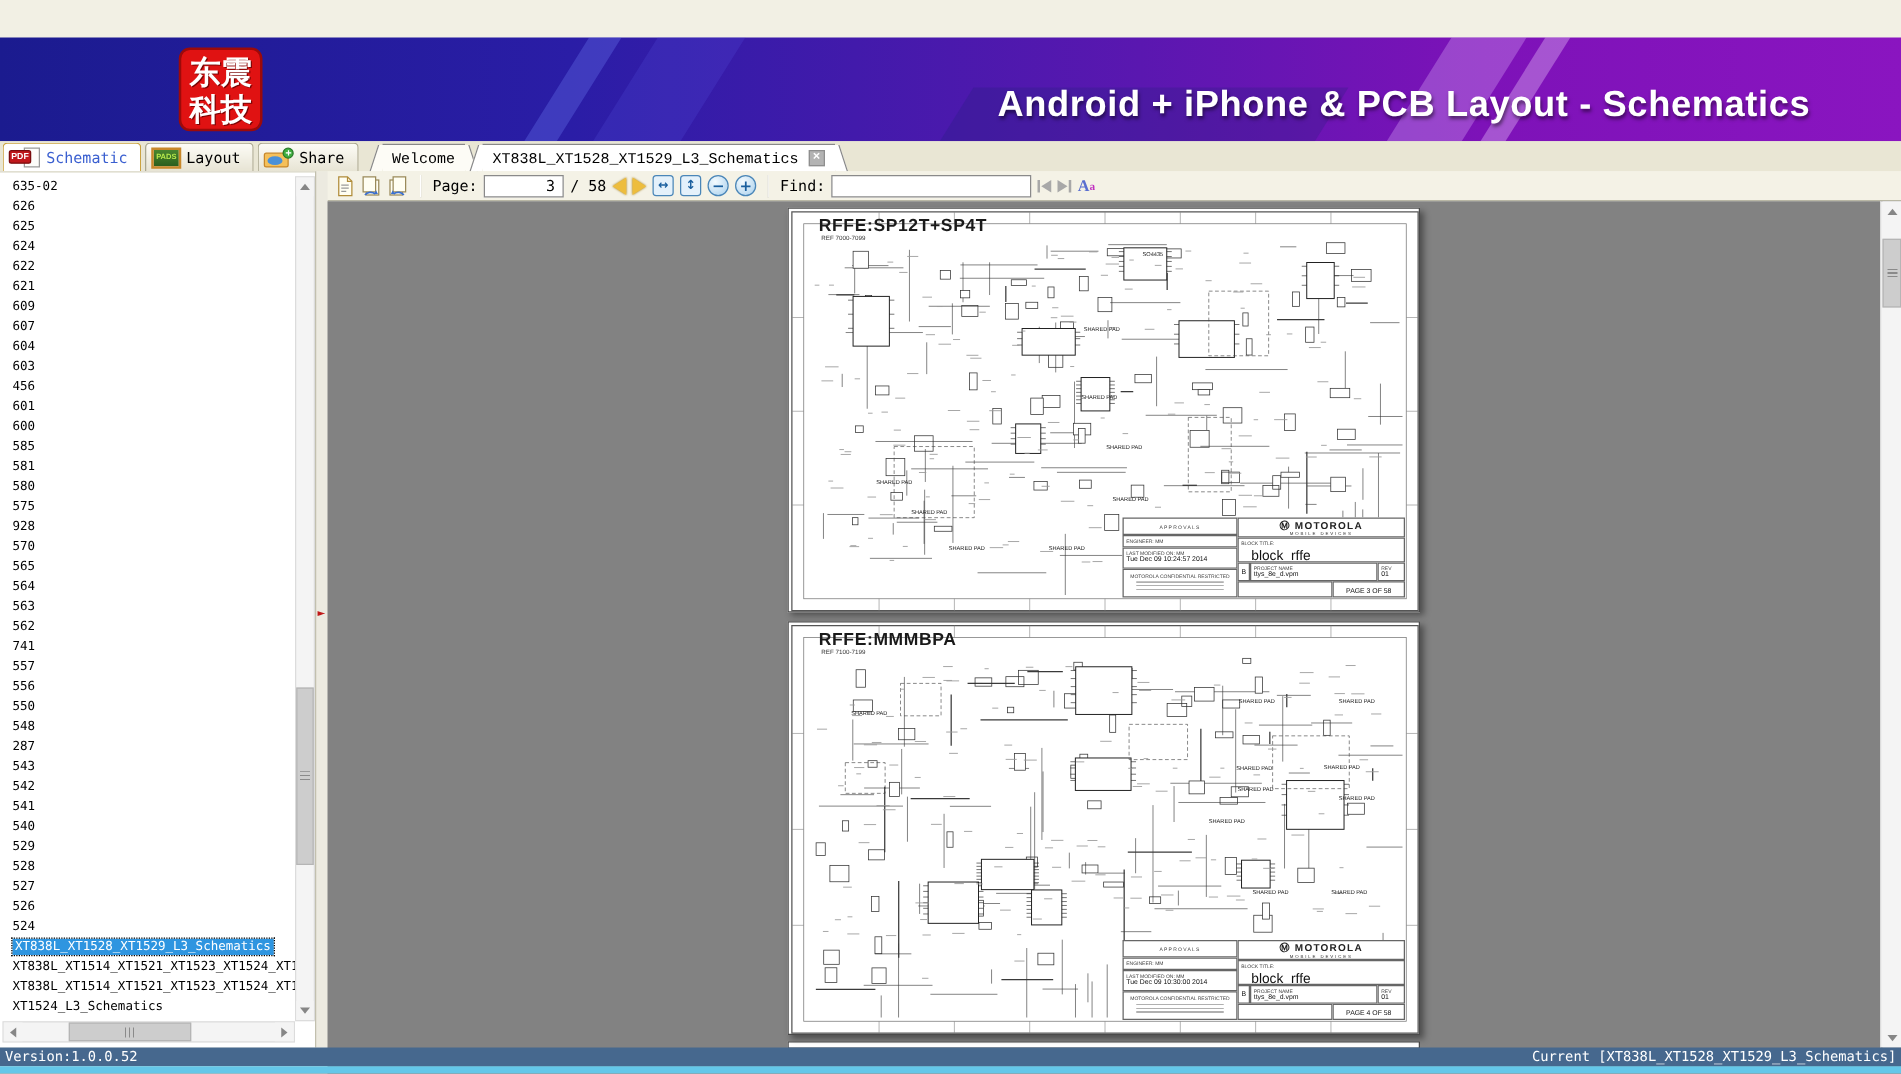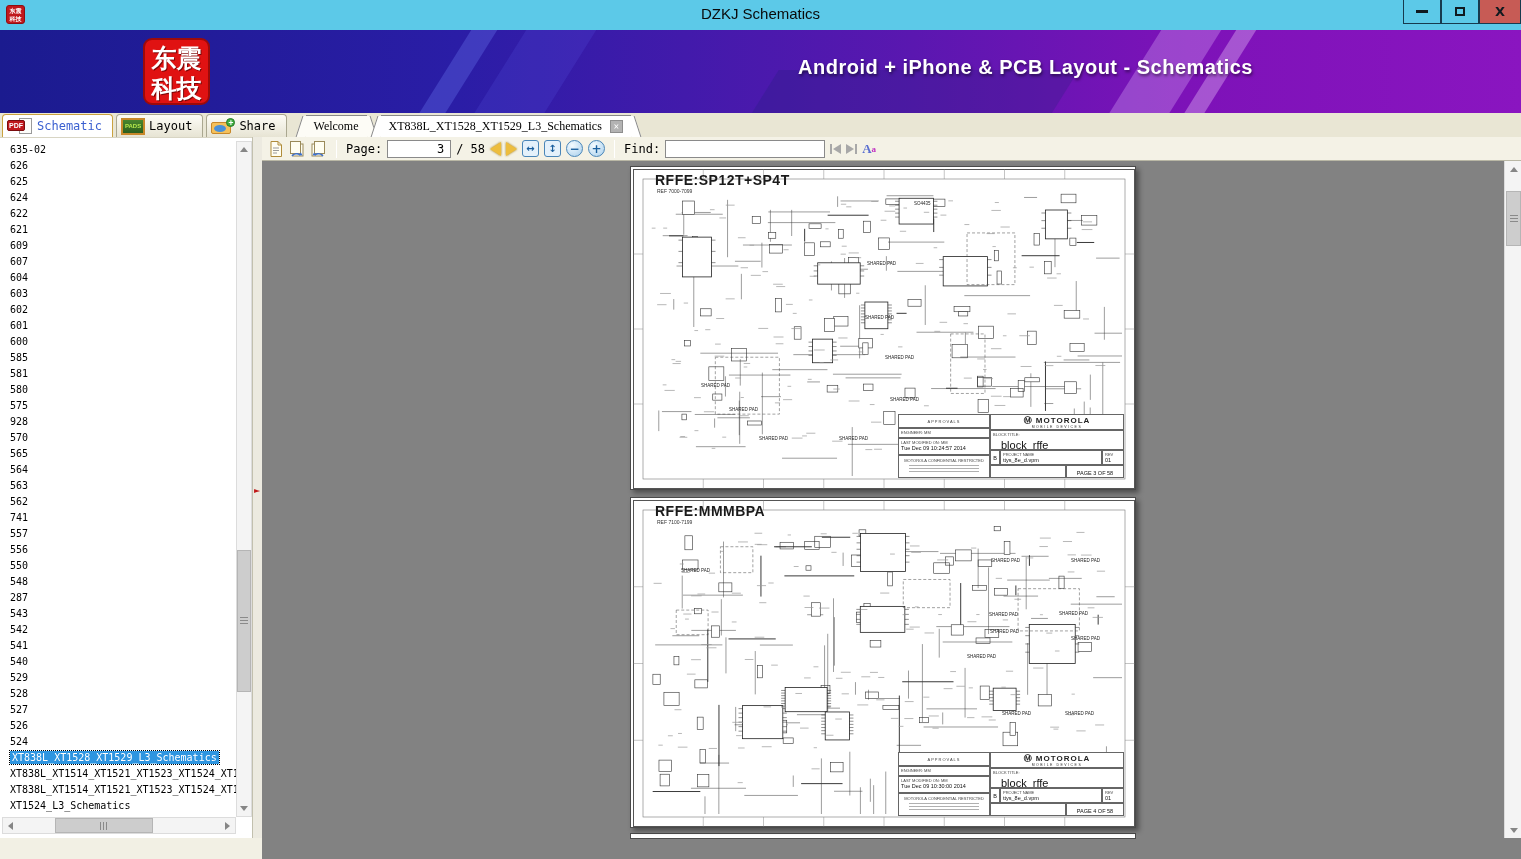--- a/index.html
+++ b/index.html
@@ -22,29 +22,29 @@
   .banner{position:absolute;left:0;top:30px;width:1521px;height:83px;overflow:hidden;
     background:linear-gradient(90deg,#1b1b8f 0%,#2a1da6 30%,#5a17b0 60%,#7d12b8 78%,#8a15c0 100%)}
   .streak{position:absolute;background:rgba(255,255,255,.10);transform:skewX(-32deg)}
   .s1{left:440px;top:-20px;width:26px;height:140px;background:rgba(120,140,255,.28)}
   .s2{left:495px;top:-20px;width:70px;height:140px;background:rgba(90,90,230,.20)}
   .s3{left:1130px;top:-30px;width:60px;height:160px;background:rgba(230,190,255,.30)}
   .s4{left:1205px;top:-30px;width:20px;height:160px;background:rgba(240,210,255,.35)}
   .s5{left:760px;top:40px;width:300px;height:60px;background:rgba(30,30,120,.25)}
   .banner-logo{position:absolute;left:143px;top:8px;width:67px;height:67px;background:#e01212;border:2px solid #9c0a0a;border-radius:9px;color:#fff;font-weight:bold;font-size:25px;line-height:30px;text-align:center;padding-top:3px;text-shadow:1px 1px 0 #7a0505;overflow:hidden}
   .banner-appname{position:absolute;left:230px;top:22px;font-size:40px;font-weight:bold;color:#fff;letter-spacing:1px;text-shadow:2px 2px 3px rgba(0,0,0,.55);font-family:"DejaVu Sans",sans-serif}
-  .banner-subtitle{position:absolute;left:798px;top:26px;font-size:20px;font-weight:600;color:#fff;letter-spacing:.5px;text-shadow:1px 2px 3px rgba(0,0,0,.5)}
+  .banner-subtitle{position:absolute;left:798px;top:38px;font-size:29px;font-weight:600;color:#fff;letter-spacing:.5px;text-shadow:1px 2px 3px rgba(0,0,0,.5)}
 
   
   .tabrow{position:absolute;left:0;top:113px;width:1521px;height:24px;background:#e9e6d4;display:flex;align-items:flex-end;padding-left:2px}
   .tooltab{height:23px;display:flex;align-items:center;gap:4px;padding:0 10px 0 4px;margin-right:3px;border:1px solid #aaa790;border-bottom:none;border-radius:4px 4px 0 0;background:linear-gradient(#fdfcf6,#e7e4d4);font-family:"DejaVu Sans Mono",monospace;font-size:12px;color:#000;cursor:pointer}
   .tooltab.active{background:#fff;border-color:#caa23f}
   .tooltab.active .ttlabel{color:#3a5fd0}
   .doctabs{display:flex;margin-left:16px;gap:14px}
-  .doctab{position:relative;height:22px;display:flex;align-items:center;padding:0 8px;background:#fdfcf6;border-top:1px solid #888;font-family:Liberation Serif, serif;font-size:12px;color:#000;cursor:pointer}
+  .doctab{position:relative;height:22px;display:flex;align-items:center;padding:0 8px;background:#fdfcf6;border-top:1px solid #888;font-family:Liberation Mono, monospace;font-size:12px;color:#000;cursor:pointer}
   .doctab::before{content:'';position:absolute;left:-7px;top:0;width:9px;height:100%;background:inherit;border-left:1px solid #888;transform:skewX(-18deg)}
   .doctab::after{content:'';position:absolute;right:-7px;top:0;width:9px;height:100%;background:inherit;border-right:1px solid #888;transform:skewX(18deg)}
   .doctab.active{background:#fff}
   .tabclose{width:13px;height:13px;margin-left:8px;background:#b3b3b3;border:1px solid #8e8e8e;color:#fff;font-size:10px;font-weight:bold;line-height:11px;text-align:center;cursor:pointer}
 
   
   .icon{display:inline-block;position:relative;flex:none}
   .pdf-icon{width:26px;height:18px}
   .pdf-page{position:absolute;right:1px;top:1px;width:13px;height:16px;background:#fdfdfa;border:1px solid #9a9a9a}
   .pdf-badge{position:absolute;left:0;top:3px;width:18px;height:11px;background:#c0181c;border:1px solid #7a0c0e;border-radius:2px;color:#fff;font-size:7px;font-weight:bold;text-align:center;line-height:9px;font-family:"Liberation Sans",sans-serif}
@@ -115,38 +115,20 @@
   
   .statusbar{position:absolute;left:0;top:838px;width:1521px;height:21px}
   .status-main{height:15px;background:#46688e;display:flex;justify-content:space-between;align-items:center;padding:0 4px;font-family:"DejaVu Sans Mono",monospace;font-size:11px;color:#fff}
   .status-strip{height:6px;background:#64c7e9}
 </style>
 </head>
 <body>
 
 <div id="app">
 
-  <div class="titlebar">
-    <div class="tb-logo">
-      <span>东震</span><br>
-      <span>科技</span>
-    </div>
-    <div class="tb-title">DZKJ Schematics</div>
-    <div class="winbtns">
-      <div class="winbtn">
-          <span class="glyph-min"></span>
-        </div>
-      <div class="winbtn">
-          <span class="glyph-max"></span>
-        </div>
-      <div class="winbtn close">
-          <span class="glyph-close">X</span>
-        </div>
-    </div>
-  </div>
 
   <div class="banner">
     <div class="streak s1"></div>
       <div class="streak s2"></div>
       <div class="streak s3"></div>
       <div class="streak s4"></div>
       <div class="streak s5"></div>
     <div class="banner-logo">
       <span>东震</span><br>
       <span>科技</span>
@@ -254,21 +236,21 @@
         <div class="sb-item"><span>635-02</span></div>
         <div class="sb-item"><span>626</span></div>
         <div class="sb-item"><span>625</span></div>
         <div class="sb-item"><span>624</span></div>
         <div class="sb-item"><span>622</span></div>
         <div class="sb-item"><span>621</span></div>
         <div class="sb-item"><span>609</span></div>
         <div class="sb-item"><span>607</span></div>
         <div class="sb-item"><span>604</span></div>
         <div class="sb-item"><span>603</span></div>
-        <div class="sb-item"><span>602</span></div>
+        <div class="sb-item"><span>456</span></div>
         <div class="sb-item"><span>601</span></div>
         <div class="sb-item"><span>600</span></div>
         <div class="sb-item"><span>585</span></div>
         <div class="sb-item"><span>581</span></div>
         <div class="sb-item"><span>580</span></div>
         <div class="sb-item"><span>575</span></div>
         <div class="sb-item"><span>928</span></div>
         <div class="sb-item"><span>570</span></div>
         <div class="sb-item"><span>565</span></div>
         <div class="sb-item"><span>564</span></div>
@@ -1153,14 +1135,21 @@
             <div class="tb-s">01</div>
           </div>
           <div class="tb-c" style="left: 92px; top: 51px; width: 76px; height: 13px;"></div>
           <div class="tb-c tb-center" style="left: 168px; top: 51px; width: 58px; height: 13px;">
             <div class="tb-s" style="margin-top: 3px;">PAGE 4 OF 58</div>
           </div>
         </div>
       </div>
     </div>
 
+  <div class="statusbar">
+    <div class="status-main">
+      <span>Version:1.0.0.52</span>
+      <span>Current [XT838L_XT1528_XT1529_L3_Schematics]</span>
+    </div>
+    <div class="status-strip"></div>
+  </div>
 
 </div>
 
 </body></html>

